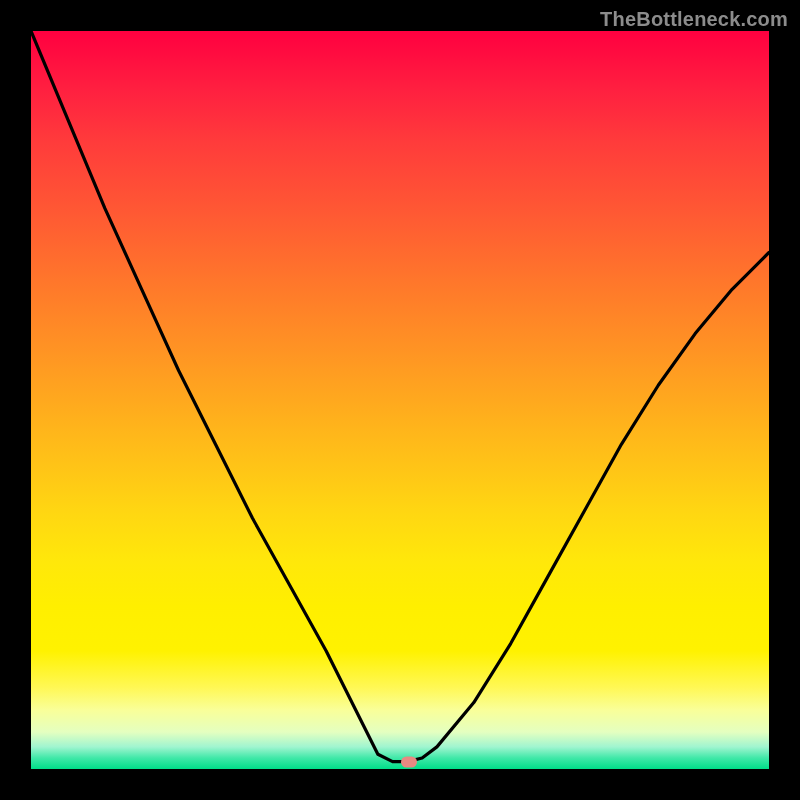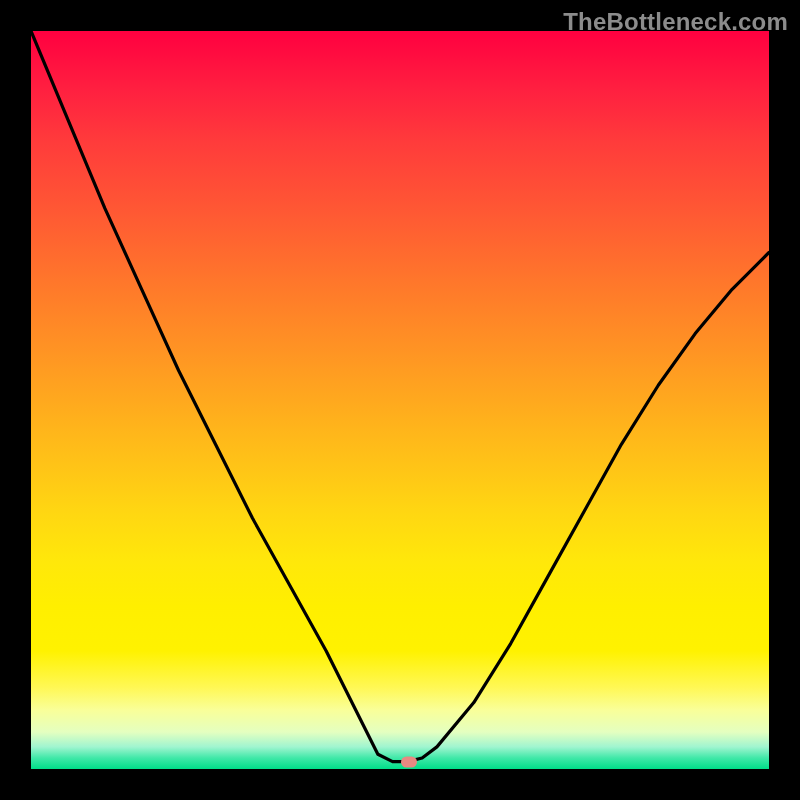--- a/index.html
+++ b/index.html
@@ -59,21 +59,21 @@
     height: 11px;
     background: #e88982;
     border-radius: 6px;
     transform: translate(-50%, -50%);
   }
   .watermark {
     position: absolute;
     top: 8px;
     right: 12px;
     font-family: Arial, Helvetica, sans-serif;
-    font-size: 24px;
+    font-size: 20px;
     font-weight: bold;
     color: #8c8c8c;
     letter-spacing: 0.2px;
   }
 </style>
 </head>
 <body>
 
 <div class="chart-container">
 

